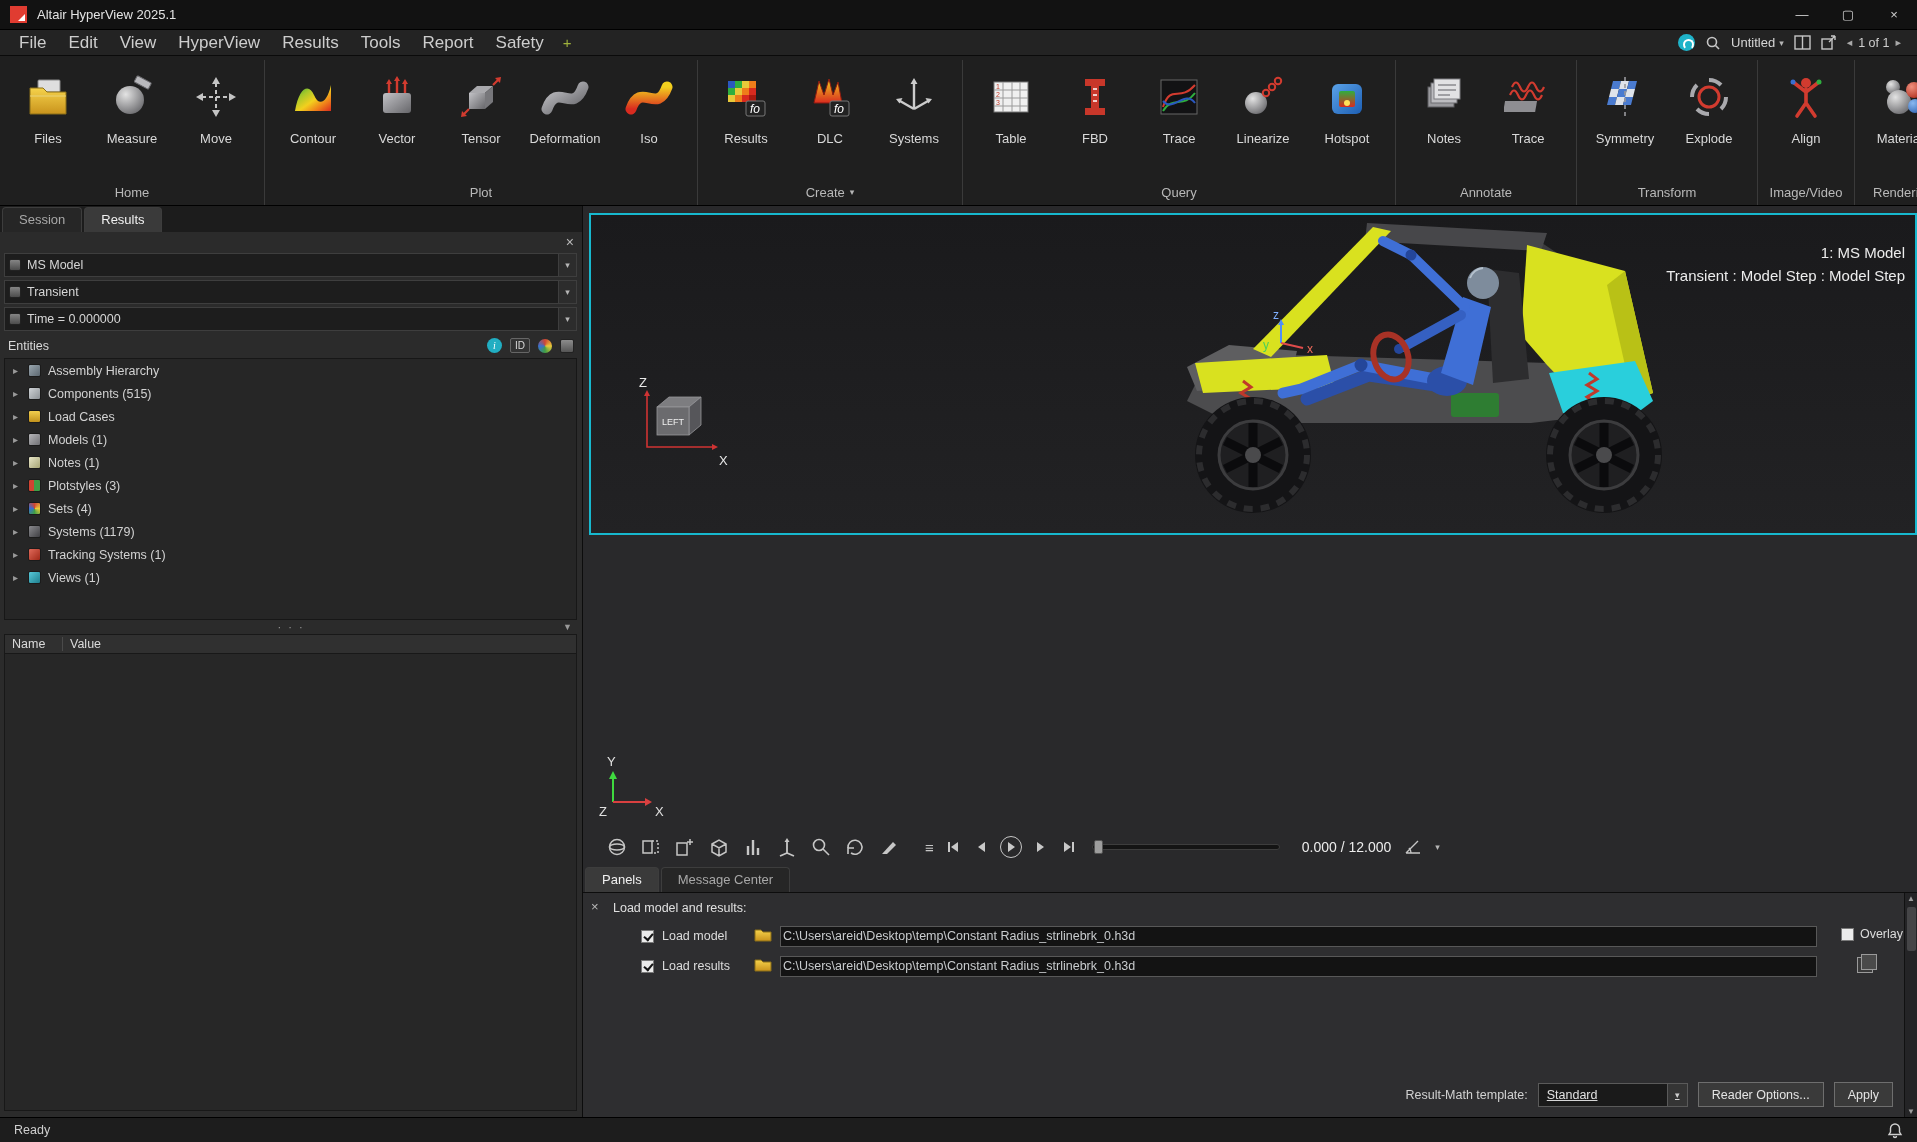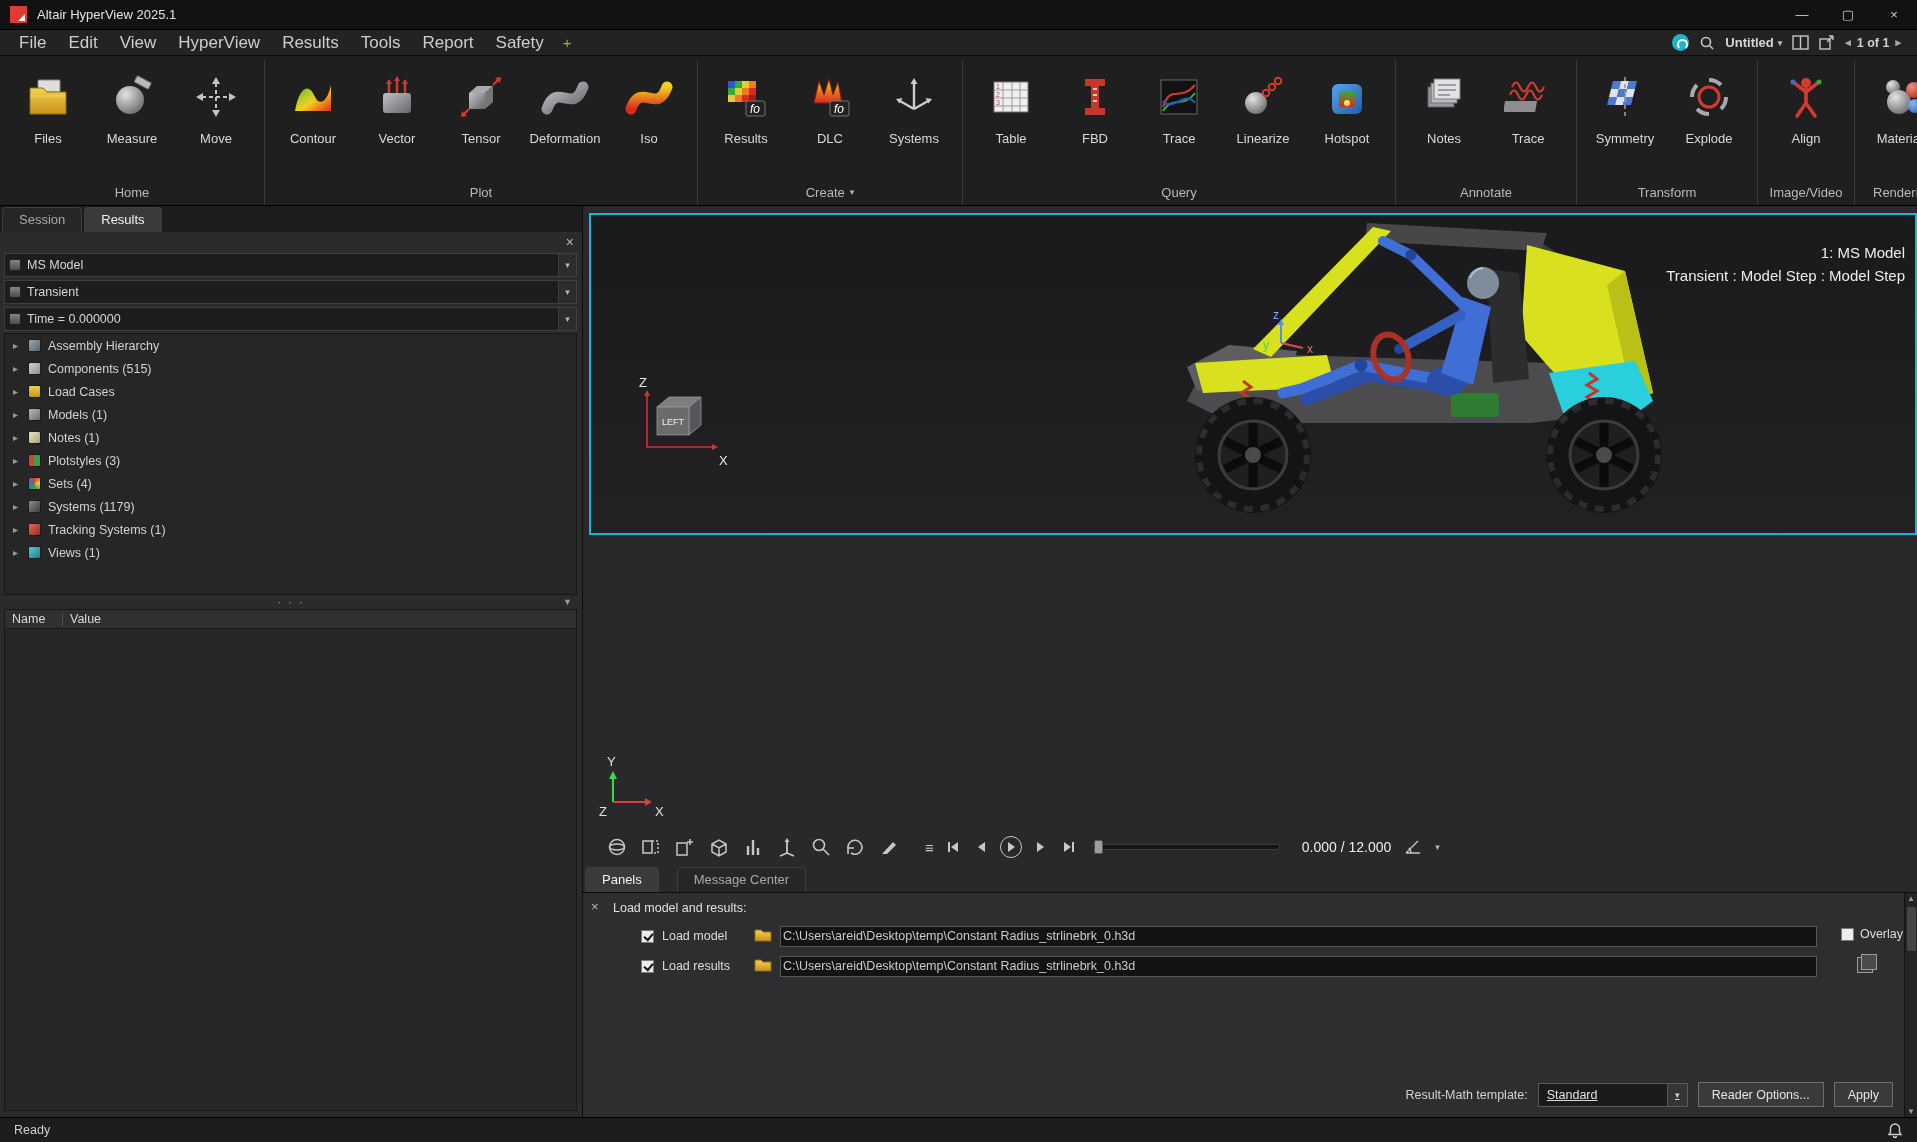--- a/index.html
+++ b/index.html
@@ -11,21 +11,21 @@
   .logo{width:17px;height:17px;background:#e03c31;position:relative;margin-right:10px;}
   .logo::after{content:"";position:absolute;right:2px;bottom:2px;width:0;height:0;border-left:7px solid transparent;border-bottom:7px solid #fff;}
   .title-text{font-size:13px;color:#e3e3e3;}
   .winbtns{margin-left:auto;display:flex;height:30px;}
   .winbtn{width:46px;display:flex;align-items:center;justify-content:center;color:#cfcfcf;font-size:13px;}
 
   
   .menubar{height:26px;background:#232323;display:flex;align-items:center;padding:0 8px;border-bottom:1px solid #0a0a0a;}
   .menu-item{padding:8px 11px;font-size:17px;color:#cdcdcd;line-height:26px;}
   .menu-plus{color:#9fb23c;font-size:15px;padding:0 8px;}
-  .menu-right{margin-left:auto;display:flex;align-items:center;gap:10px;padding-right:8px;font-weight:bold;}
+  .menu-right{margin-left:auto;display:flex;align-items:center;gap:10px;padding-right:8px;}
   .chat-bubble{width:17px;height:17px;border-radius:50%;background:#1fb3c9;position:relative;}
   .chat-bubble::after{content:"";position:absolute;left:5px;top:5px;width:7px;height:7px;border-radius:50%;border:2px solid #fff;border-bottom-color:transparent;}
   .mr-icon{display:flex;align-items:center;}
   .untitled{font-size:13px;color:#d6d6d6;display:flex;align-items:center;gap:4px;}
   .caret-sm{font-size:9px;color:#b5b5b5;}
   .pager{display:flex;align-items:center;gap:6px;font-size:12.5px;color:#cfcfcf;}
   .pager .tri{font-size:11px;color:#a8a8a8;}
 
   
   .ribbon{height:150px;background:#1f1f1f;display:flex;border-bottom:1px solid #000;padding-top:4px;}
@@ -90,21 +90,21 @@
   .anim-bar{position:absolute;left:22px;right:0;bottom:4px;height:30px;display:flex;align-items:center;gap:10px;}
   .tbico{display:flex;align-items:center;justify-content:center;width:24px;height:24px;}
   .pb{display:flex;align-items:center;justify-content:center;width:18px;height:18px;}
   .play-circle{width:22px;height:22px;border:1.5px solid #c6c6c6;border-radius:50%;display:flex;align-items:center;justify-content:center;}
   .slider{width:188px;height:6px;background:#141414;border:1px solid #3d3d3d;border-radius:3px;position:relative;margin:0 4px;}
   .slider-handle{position:absolute;left:1px;top:-5px;width:9px;height:14px;background:#9d9d9d;border:1px solid #555;border-radius:2px;}
   .time-display{font-size:14px;color:#ececec;margin-left:8px;}
   .menu-glyph{color:#c6c6c6;font-size:15px;}
 
   
-  .panel-tabs{height:26px;display:flex;align-items:flex-end;padding-left:2px;gap:18px;background:#29292b;}
+  .panel-tabs{height:26px;display:flex;align-items:flex-end;padding-left:2px;gap:2px;background:#29292b;}
   .panel-content{flex:1;background:#2e2e30;border-top:1px solid #0d0d0d;position:relative;}
   .pc-close{position:absolute;left:8px;top:6px;color:#b9b9b9;font-size:13px;}
   .pc-title{position:absolute;left:30px;top:8px;font-size:12.5px;color:#e0e0e0;}
   .load-row{position:absolute;left:58px;right:100px;height:22px;display:flex;align-items:center;gap:8px;}
   .row1{top:32px;} .row2{top:62px;}
   .cb{width:13px;height:13px;background:#ececec;border:1px solid #7a7a7a;position:relative;flex:none;}
   .cb.checked::after{content:"";position:absolute;left:2px;top:2px;width:7px;height:4px;border-left:2px solid #161616;border-bottom:2px solid #161616;transform:rotate(-50deg);}
   .load-label{font-size:12.5px;color:#dcdcdc;width:84px;}
   .path-input{flex:1;height:21px;background:#131313;border:1px solid #585858;color:#c9ccce;font-size:12.5px;padding:0 2px;}
   .overlay-wrap{position:absolute;right:14px;top:34px;display:flex;align-items:center;gap:6px;font-size:12.5px;color:#dcdcdc;}
@@ -557,20 +557,27 @@
         <span class="lp-rowtext">Transient</span>
         <span class="lp-rowarrow">▾</span>
       </div>
       <div class="lp-row">
         <span class="lp-rowicon"></span>
         <span class="lp-rowtext">Time = 0.000000</span>
         <span class="lp-rowarrow">▾</span>
       </div>
 
 
+      <div class="entities-row">
+        <span class="entities-label">Entities</span>
+        <span class="info-icon">i</span>
+        <span class="id-btn">ID</span>
+        <span class="color-ball"></span>
+        <span class="vis-ic"></span>
+      </div>
 
       <div class="tree">
         <div class="titem">
             <span class="texp">▸</span>
             <span class="ti ti-asm"></span>
             <span class="tlabel">Assembly Hierarchy</span>
           </div>
         <div class="titem">
             <span class="texp">▸</span>
             <span class="ti ti-comp"></span>

